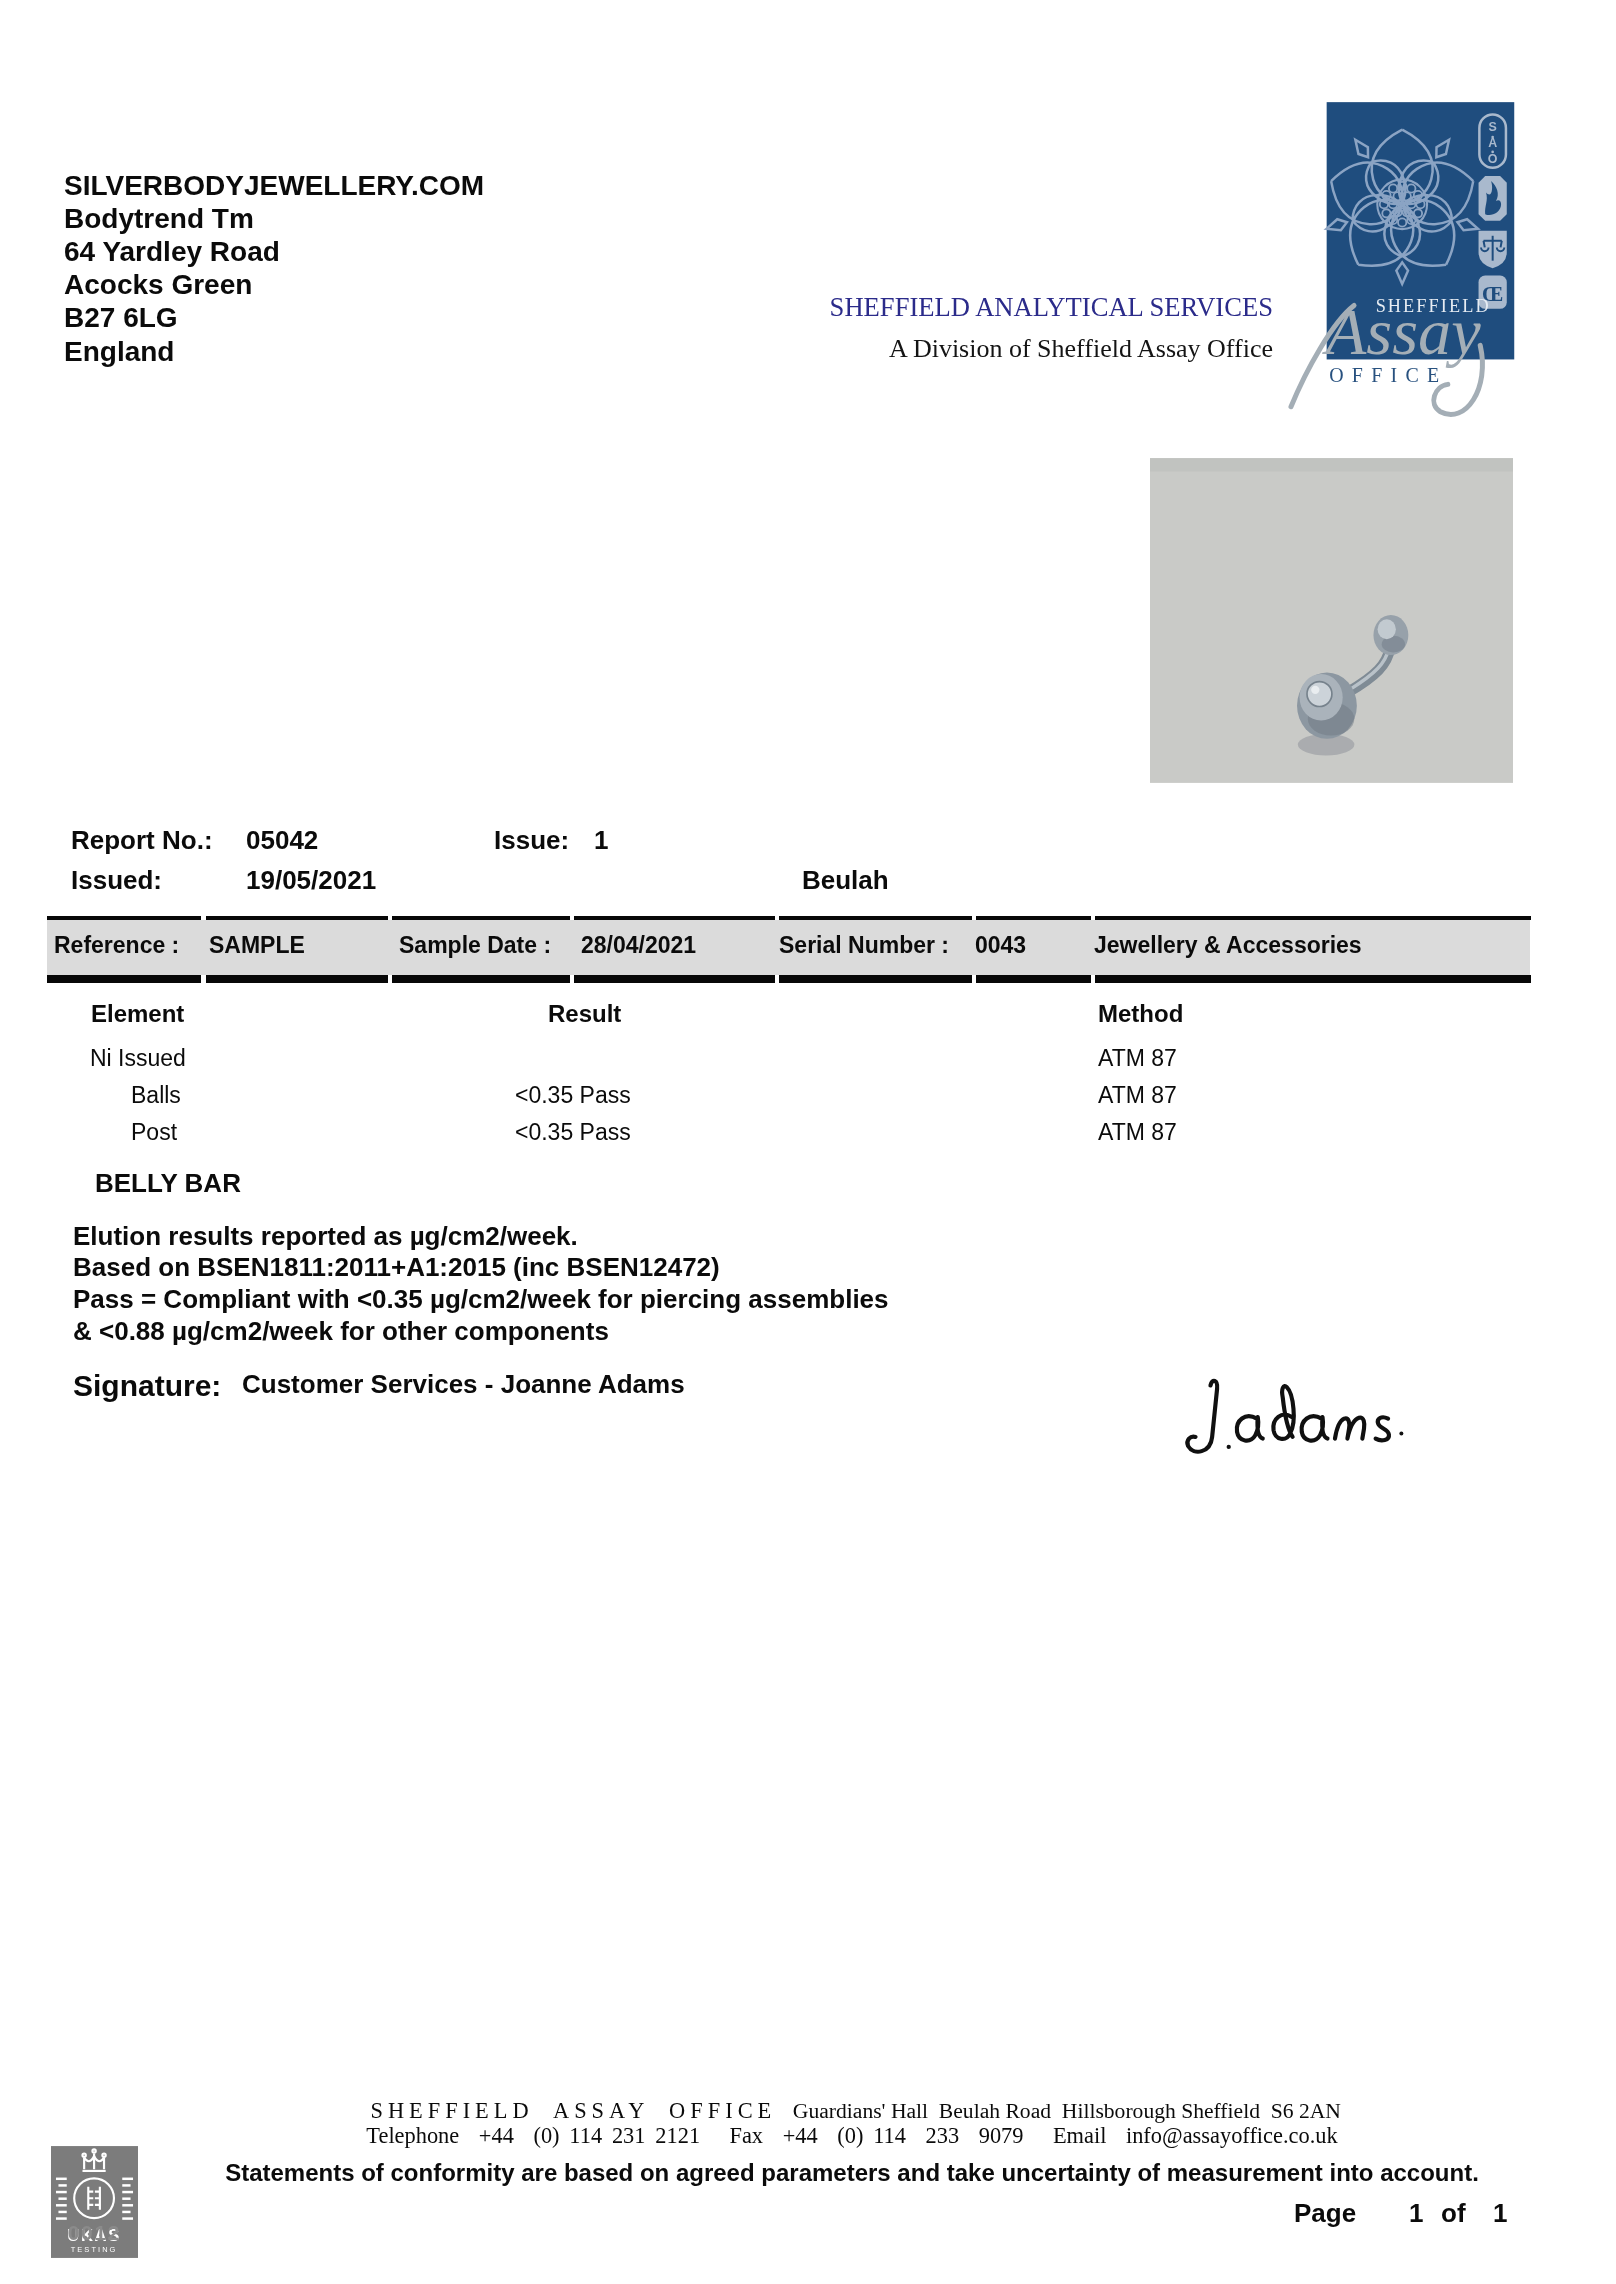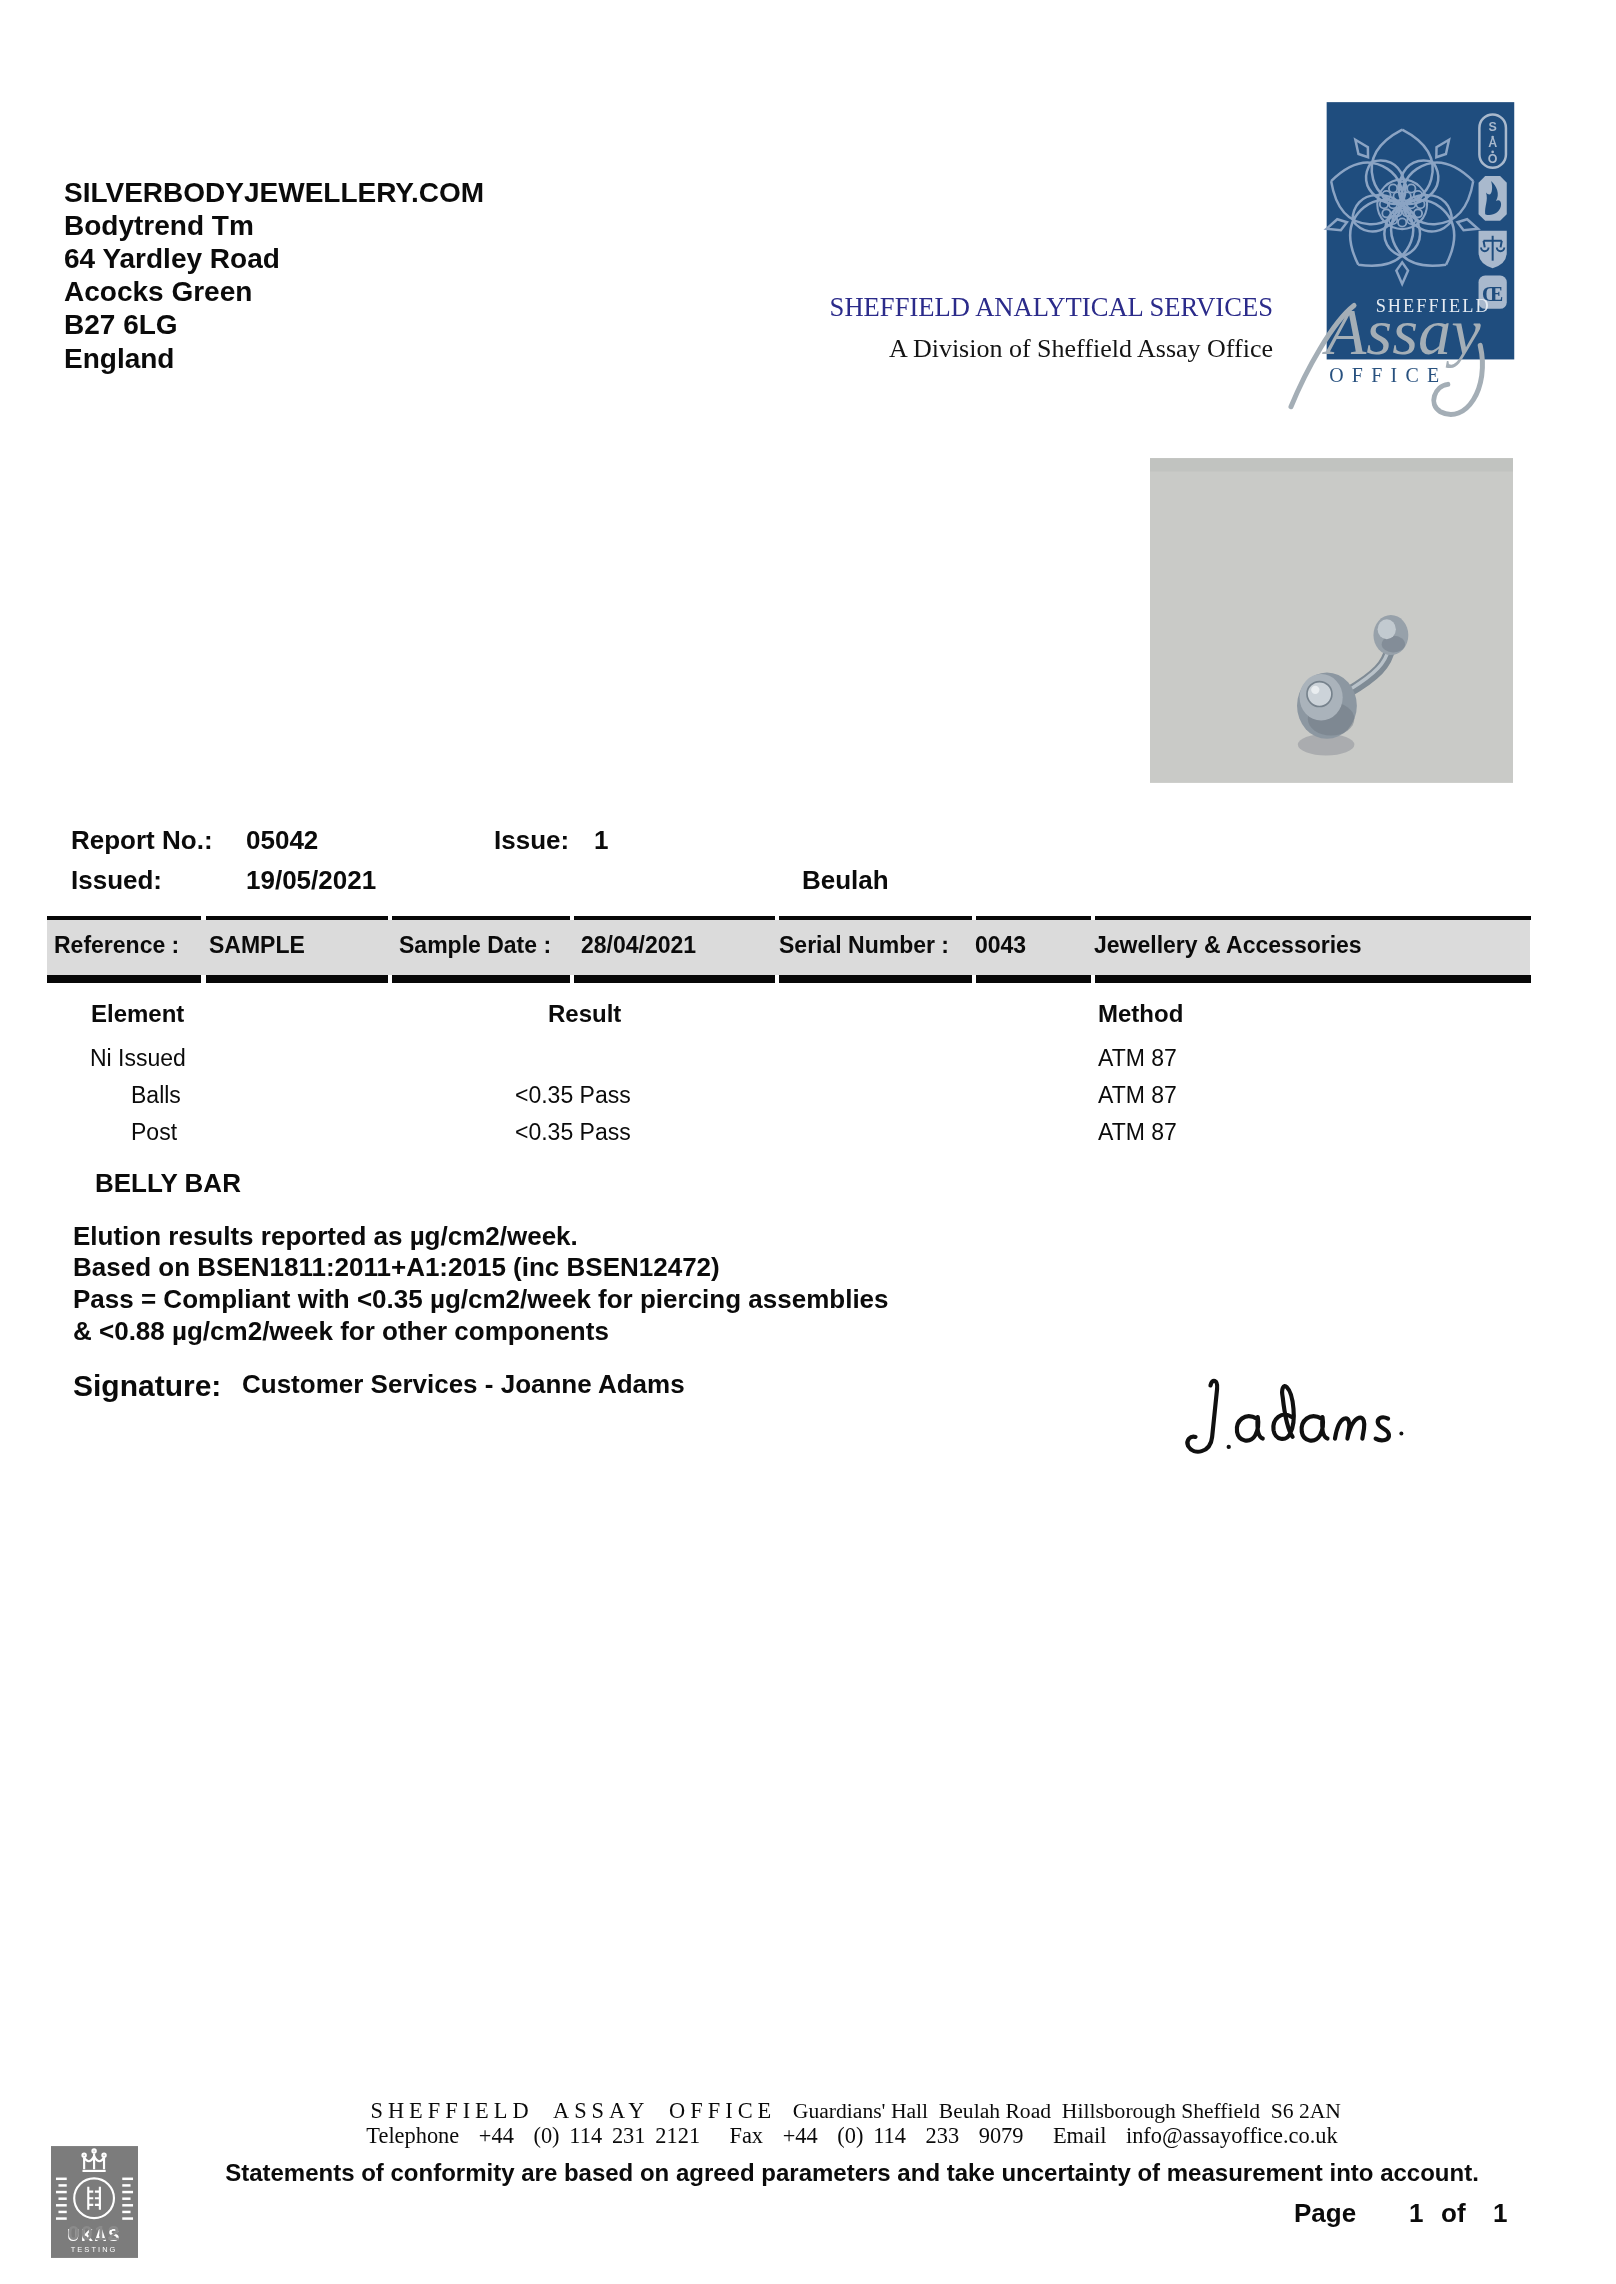--- a/index.html
+++ b/index.html
@@ -2,21 +2,21 @@
 <html style="font-size:13.3px"><head>
 <meta charset="utf-8">
 <style>
   html,body{margin:0;padding:0;}
   body{
     width:1616px;height:2284px;position:relative;background:#ffffff;
     font-family:"Liberation Sans", sans-serif;color:#0b0b0b;overflow:hidden;
   }
   .abs{position:absolute;}
   
-  .addr-line{position:absolute;left:64px;font-weight:bold;font-size:28px;line-height:33px;white-space:pre;margin-top:7px;}
+  .addr-line{position:absolute;left:64px;font-weight:bold;font-size:28px;line-height:33px;white-space:pre;}
   
   .lab-title{position:absolute;right:343px;top:292px;font-family:"Liberation Serif",serif;
     font-size:26.6px;color:#2b2b8a;white-space:pre;text-align:center;}
   .lab-sub{position:absolute;right:343px;top:334px;font-family:"Liberation Serif",serif;
     font-size:26px;color:#141414;white-space:pre;}
   
   .meta{position:absolute;font-weight:bold;font-size:26px;white-space:pre;}
   
   .bar-bg{position:absolute;left:47px;top:920px;width:1483px;height:55px;background:#dbdbdb;}
   .hr-seg{position:absolute;background:#070707;}

